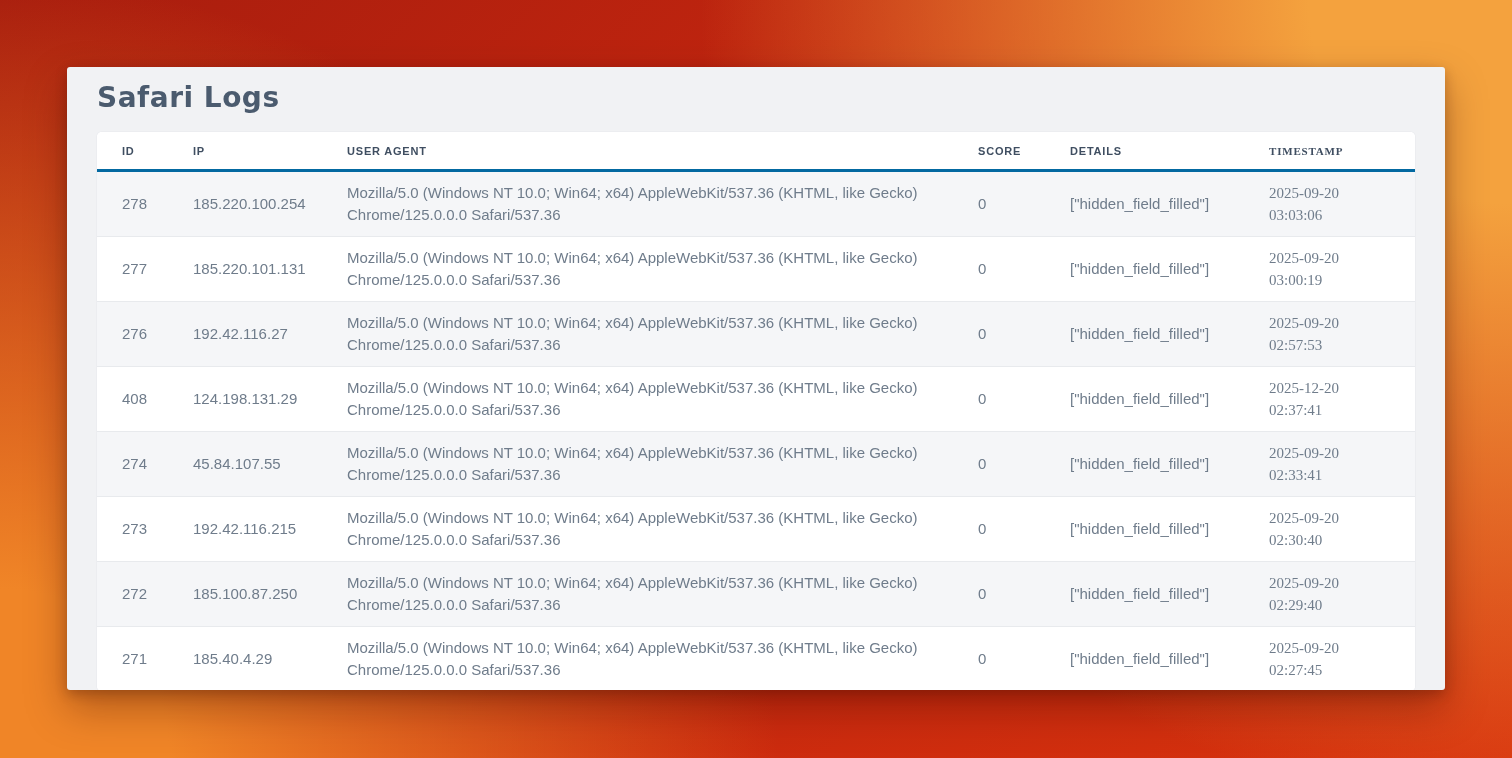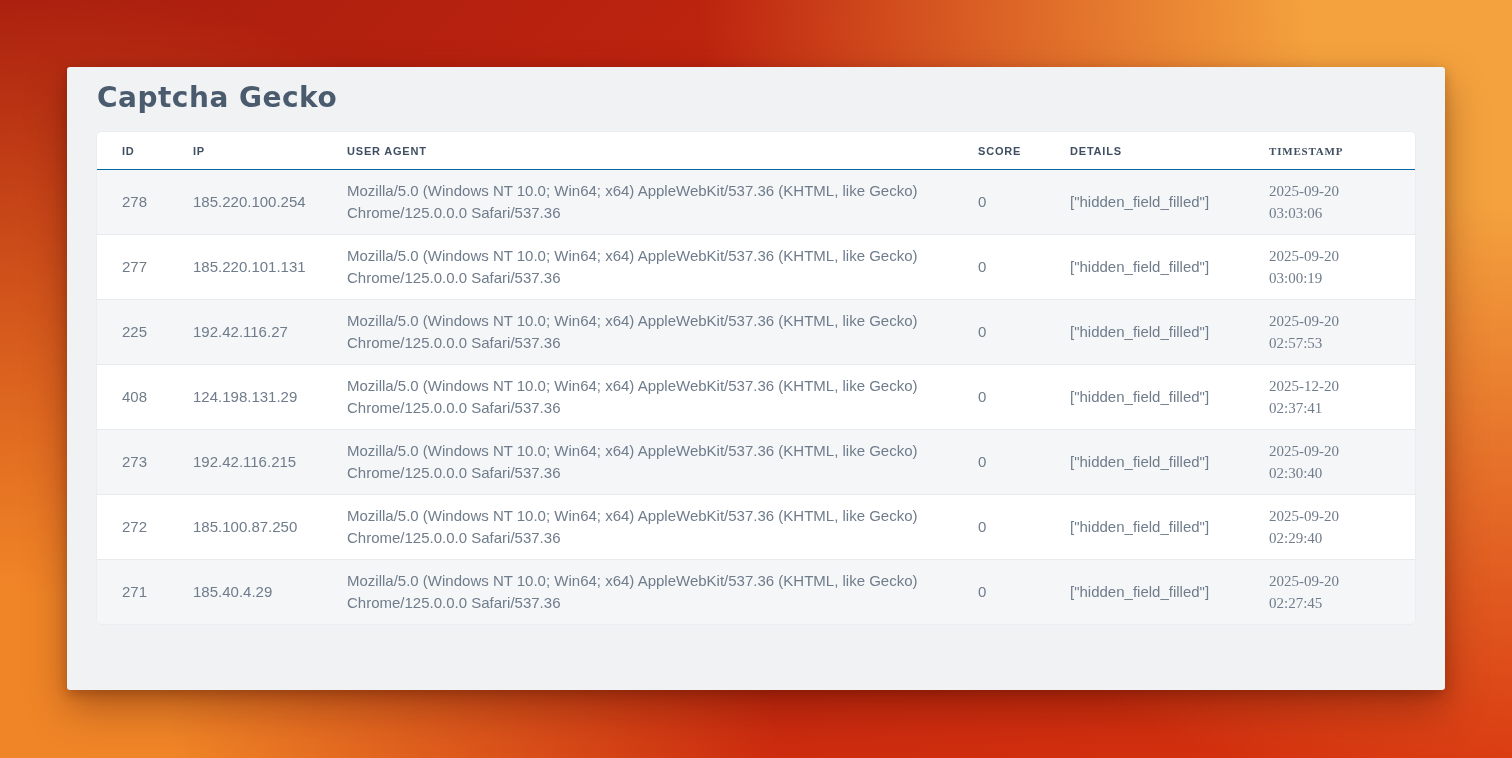--- a/index.html
+++ b/index.html
@@ -61,21 +61,21 @@
   thead th {
     height: 37px;
     text-align: left;
     vertical-align: middle;
     font-size: 11px;
     font-weight: bold;
     letter-spacing: 0.8px;
     color: #3f4e61;
     text-transform: uppercase;
     padding: 0;
-    border-bottom: 1px solid #0369a1;
+    border-bottom: 3px solid #0369a1;
     background: #ffffff;
   }
   tbody td {
     height: 64px;
     vertical-align: middle;
     font-size: 15px;
     line-height: 22px;
     color: #6f7c8b;
     padding: 0;
   }
@@ -85,21 +85,21 @@
   th:first-child, td:first-child { padding-left: 25px; }
   td.cell-ua, th.col-ua { padding-right: 30px; }
   td.cell-ts, th.col-ts { padding-right: 25px; font-family: Liberation Serif, serif; }
 </style>
 </head>
 <body>
 
 <div class="bg"></div>
 
 <div class="card">
-  <h1 class="page-title">Captcha Gecko</h1>
+  <h1 class="page-title">Safari Logs</h1>
 
   <div class="table-wrap">
     <table>
       <colgroup>
         <col class="c-id">
           <col class="c-ip">
           <col class="c-ua">
           <col class="c-score">
           <col class="c-details">
           <col class="c-ts">
@@ -125,34 +125,42 @@
         </tr>
         <tr>
           <td class="cell-id">277</td>
           <td class="cell-ip">185.220.101.131</td>
           <td class="cell-ua">Mozilla/5.0 (Windows NT 10.0; Win64; x64) AppleWebKit/537.36 (KHTML, like Gecko) Chrome/125.0.0.0 Safari/537.36</td>
           <td class="cell-score">0</td>
           <td class="cell-details">["hidden_field_filled"]</td>
           <td class="cell-ts">2025-09-20 03:00:19</td>
         </tr>
         <tr>
-          <td class="cell-id">225</td>
+          <td class="cell-id">276</td>
           <td class="cell-ip">192.42.116.27</td>
           <td class="cell-ua">Mozilla/5.0 (Windows NT 10.0; Win64; x64) AppleWebKit/537.36 (KHTML, like Gecko) Chrome/125.0.0.0 Safari/537.36</td>
           <td class="cell-score">0</td>
           <td class="cell-details">["hidden_field_filled"]</td>
           <td class="cell-ts">2025-09-20 02:57:53</td>
         </tr>
         <tr>
           <td class="cell-id">408</td>
           <td class="cell-ip">124.198.131.29</td>
           <td class="cell-ua">Mozilla/5.0 (Windows NT 10.0; Win64; x64) AppleWebKit/537.36 (KHTML, like Gecko) Chrome/125.0.0.0 Safari/537.36</td>
           <td class="cell-score">0</td>
           <td class="cell-details">["hidden_field_filled"]</td>
           <td class="cell-ts">2025-12-20 02:37:41</td>
+        </tr>
+        <tr>
+          <td class="cell-id">274</td>
+          <td class="cell-ip">45.84.107.55</td>
+          <td class="cell-ua">Mozilla/5.0 (Windows NT 10.0; Win64; x64) AppleWebKit/537.36 (KHTML, like Gecko) Chrome/125.0.0.0 Safari/537.36</td>
+          <td class="cell-score">0</td>
+          <td class="cell-details">["hidden_field_filled"]</td>
+          <td class="cell-ts">2025-09-20 02:33:41</td>
         </tr>
         <tr>
           <td class="cell-id">273</td>
           <td class="cell-ip">192.42.116.215</td>
           <td class="cell-ua">Mozilla/5.0 (Windows NT 10.0; Win64; x64) AppleWebKit/537.36 (KHTML, like Gecko) Chrome/125.0.0.0 Safari/537.36</td>
           <td class="cell-score">0</td>
           <td class="cell-details">["hidden_field_filled"]</td>
           <td class="cell-ts">2025-09-20 02:30:40</td>
         </tr>
         <tr>

